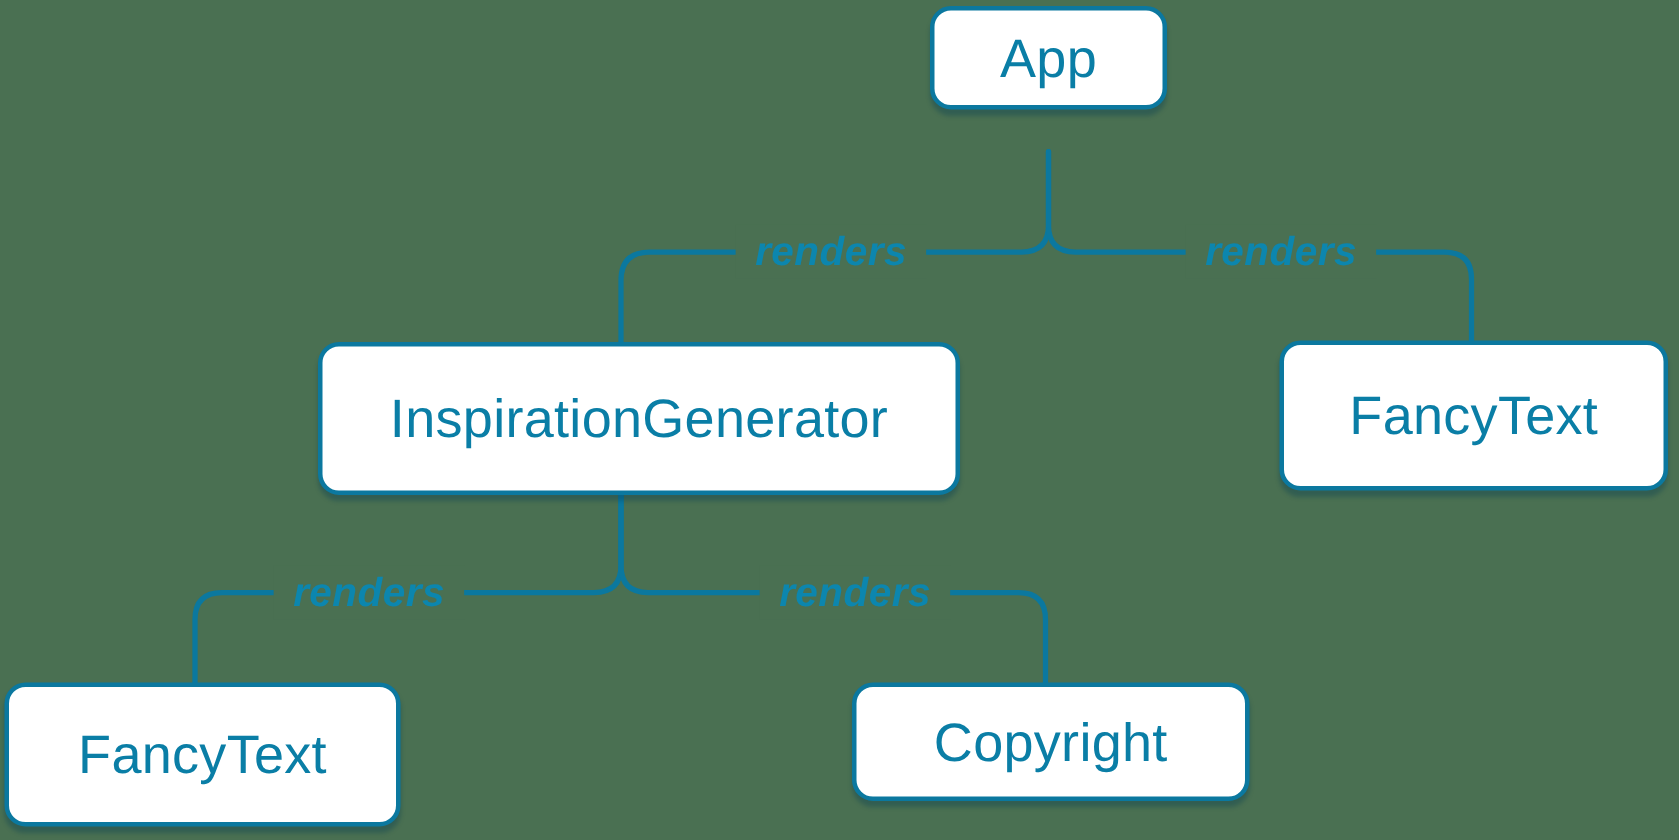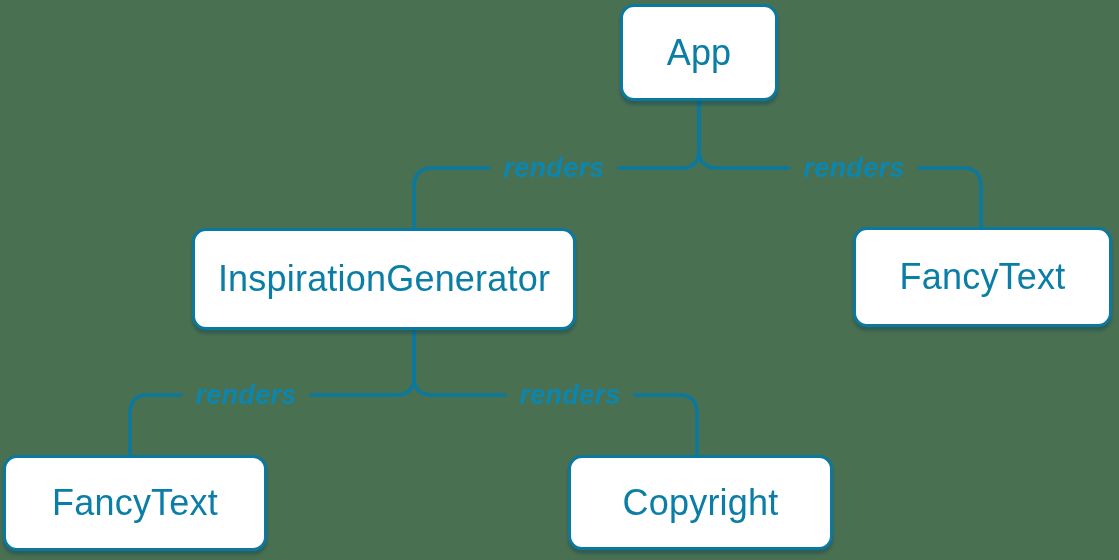--- a/index.html
+++ b/index.html
@@ -41,25 +41,25 @@
     justify-content: center;
     background: var(--node-fill);
     border: 3px solid var(--stroke);
     border-radius: 14px;
     color: var(--node-text);
     font-size: 36px;
     font-weight: 500;
     letter-spacing: 0.2px;
     box-shadow: 0 4px 3px rgba(6, 60, 84, 0.35);
   }
-  .node-app                  { left: 620px; top: 4px;   width: 158px; height: 97px; }
-  .node-inspiration          { left: 192px; top: 228px; width: 384px; height: 102px; }
+  .node-app                  { left: 620px; top: 4px;   width: 158px; height: 69px; }
+  .node-inspiration          { left: 212px; top: 228px; width: 428px; height: 102px; }
   .node-fancytext-top        { left: 853px; top: 227px; width: 259px; height: 100px; }
   .node-fancytext-bottom     { left: 3px;   top: 455px; width: 264px; height: 96px; }
-  .node-copyright            { left: 568px; top: 455px; width: 265px; height: 95px; }
+  .node-copyright            { left: 568px; top: 455px; width: 265px; height: 79px; }
   .edge-label {
     position: absolute;
     transform: translate(-50%, -50%);
     background: var(--bg);
     color: var(--label-text);
     font-size: 27px;
     font-weight: bold;
     letter-spacing: 0.3px;
     padding: 2px 13px;
     line-height: 1.2;

